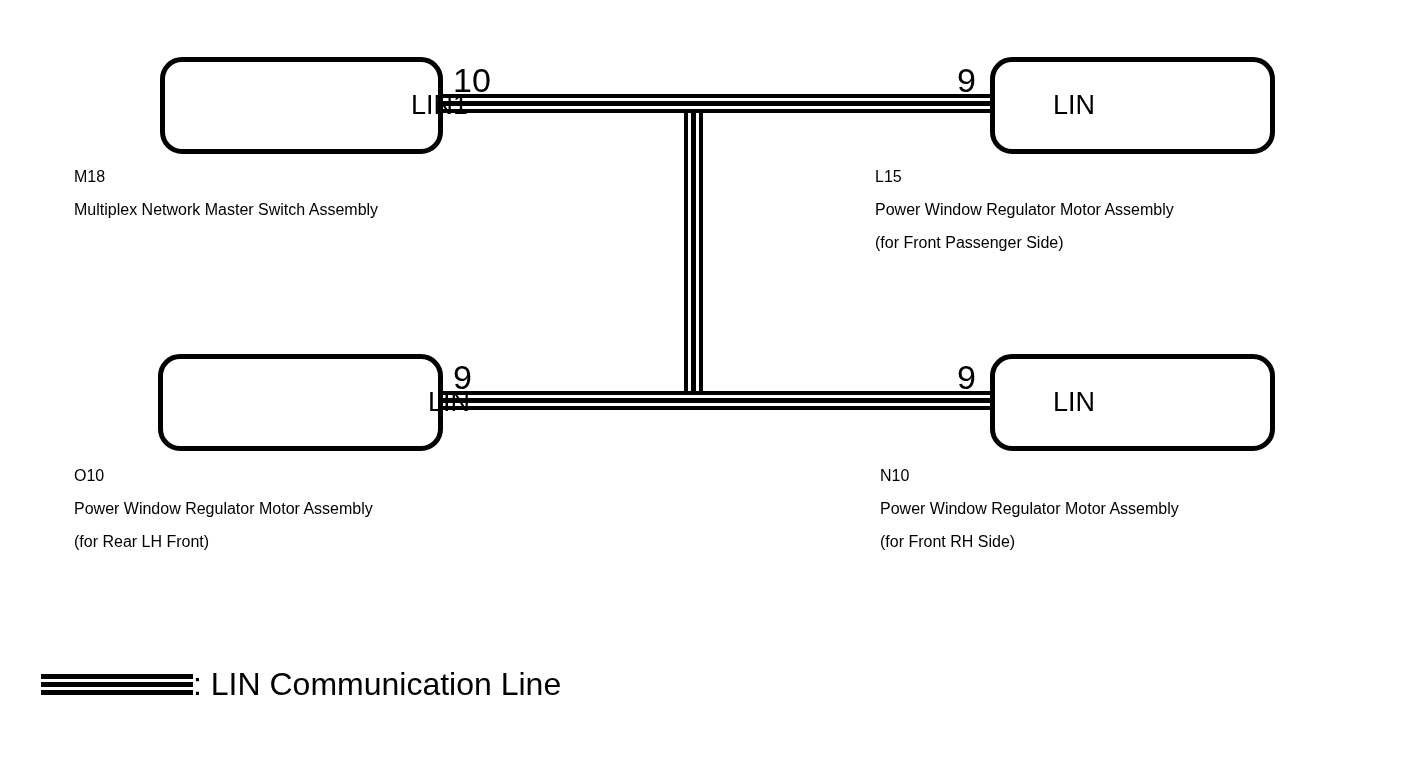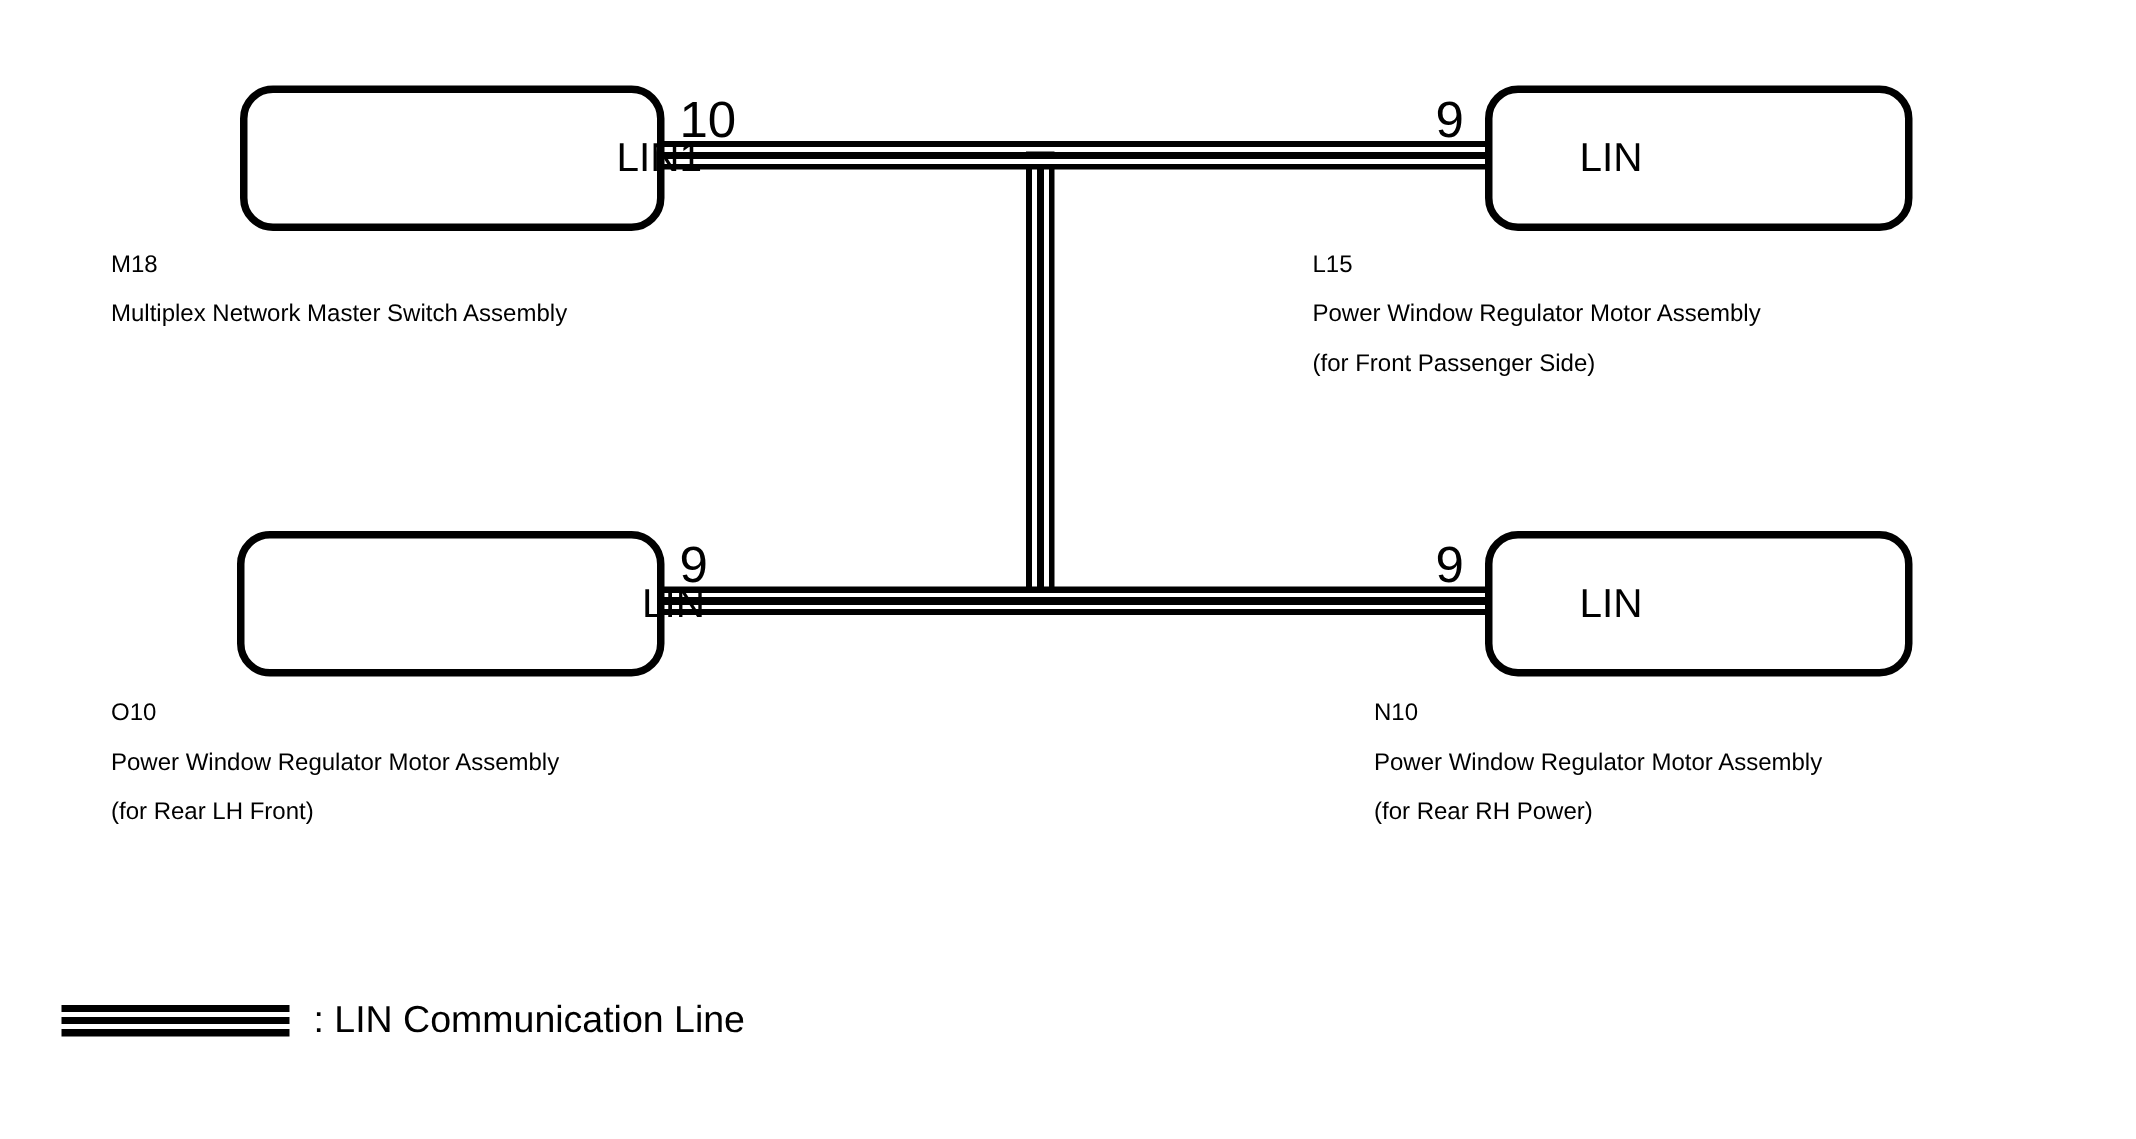--- a/index.html
+++ b/index.html
@@ -109,25 +109,25 @@
       #000000 0px, #000000 4px,
       #ffffff 4px, #ffffff 4px,
       #000000 4px, #000000 5px,
       #ffffff 5px, #ffffff 8px,
       #000000 8px, #000000 13px,
       #ffffff 13px, #ffffff 16px,
       #000000 16px, #000000 21px
     );
   }
   #legend-text {
-    font-size: 25px;
+    font-size: 32px;
     line-height: 1;
     color: #000000;
     white-space: nowrap;
-    margin-left: 16px;
+    margin-left: 0;
   }
 </style>
 </head>
 <body>
 
 <div id="canvas">
 
   <div class="lin-h" style="left:441px; top:94px; width:551px;"></div>
 
   <div class="lin-v" style="left:684px; top:94px; height:307px;"></div>
@@ -159,24 +159,24 @@
   <div class="pin-num" style="left:453px; top:360px;">9</div>
   <div class="caption" style="left:74px; top:459px;">
     <span class="cap-line">O10</span>
     <span class="cap-line">Power Window Regulator Motor Assembly</span>
     <span class="cap-line">(for Rear LH Front)</span>
   </div>
 
   <div class="node-box" style="left:990px; top:354px; width:285px; height:97px;"></div>
   <div class="pin-label" style="left:1006px; top:389px;">LIN</div>
   <div class="pin-num" style="left:957px; top:360px;">9</div>
-  <div class="caption" style="left:916px; top:459px;">
+  <div class="caption" style="left:880px; top:459px;">
     <span class="cap-line">N10</span>
     <span class="cap-line">Power Window Regulator Motor Assembly</span>
-    <span class="cap-line">(for Rear RH Power)</span>
+    <span class="cap-line">(for Front RH Side)</span>
   </div>
 
   <div id="legend-row" style="left:41px; top:668px;">
     <span id="legend-swatch"></span>
     <span id="legend-text">: LIN Communication Line</span>
   </div>
 
 </div>
 
 </body></html>

